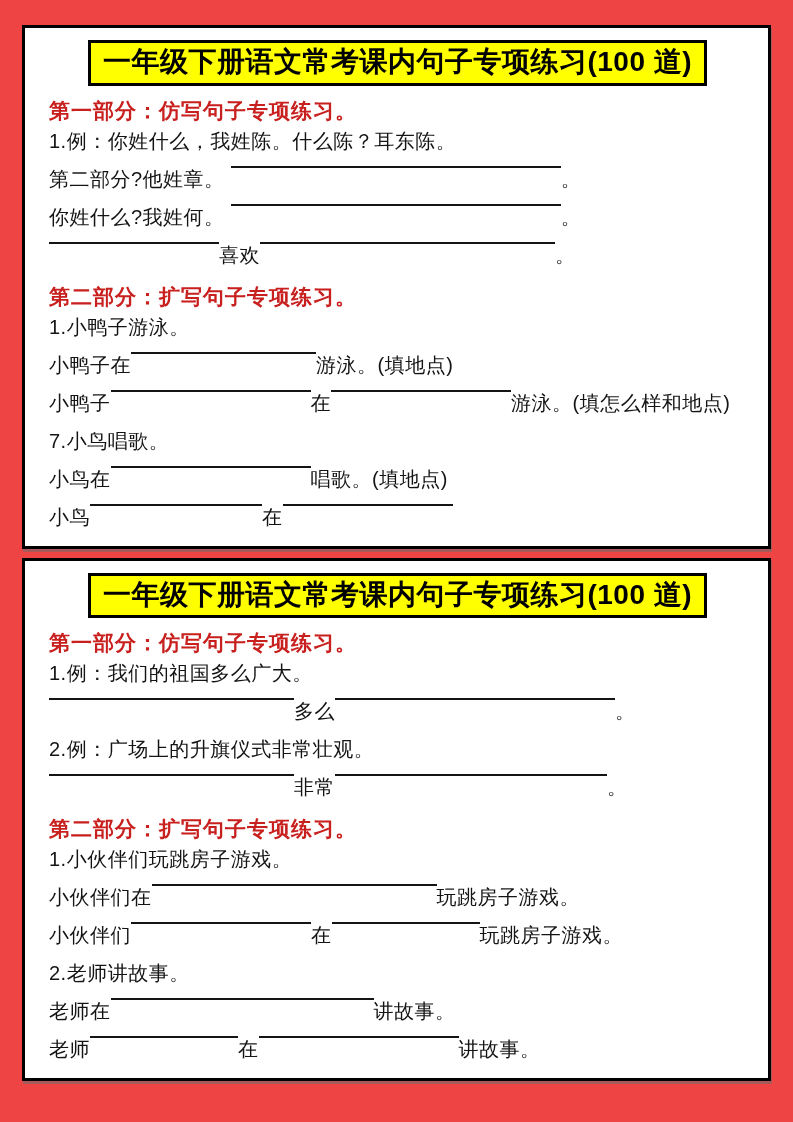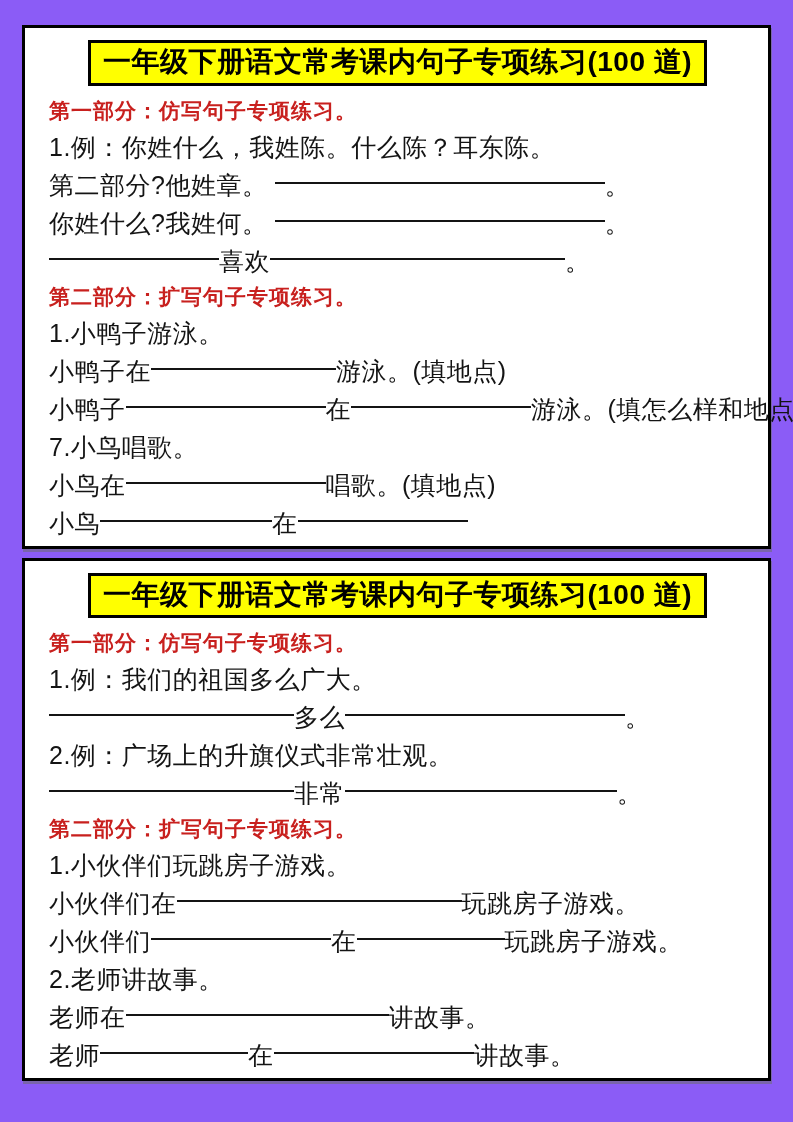--- a/index.html
+++ b/index.html
@@ -5,21 +5,21 @@
   * { margin: 0; padding: 0; box-sizing: border-box; }
   html, body { background: #ffffff; }
   body {
     width: 793px; height: 1122px;
     font-family: "Liberation Sans", sans-serif;
     overflow: hidden;
   }
   .page {
     width: 793px; height: 1122px;
     padding: 25px 22px 0 22px;
-    background: #8b5cf6;
+    background: #ef4444;
   }
   .panel {
     border: 3px solid var(--border-black, #000);
     background: #fff;
     box-shadow: 1px 3px 0 rgba(110,110,110,.55);
     padding: 8px 22px 4px 24px;
   }
   .panel + .panel { margin-top: 9px; }
   .title-wrap { text-align: center; margin: 4px 0 8px 0; }
   .title-box {
@@ -39,22 +39,22 @@
     font-weight: bold;
     font-size: 21px;
     height: 34px;
     display: flex;
     align-items: center;
     letter-spacing: 1px;
   }
   .line {
     height: 38px;
     display: flex;
-    align-items: center;
-    font-size: 25px;
+    align-items: flex-start;
+    font-size: 20px;
     color: var(--text-black, #141414);
   }
   .seg-text {
     white-space: pre;
     line-height: 26px;
     letter-spacing: 0.5px;
   }
   .blank {
     height: 0;
     border-bottom: 2px solid var(--text-black, #141414);

